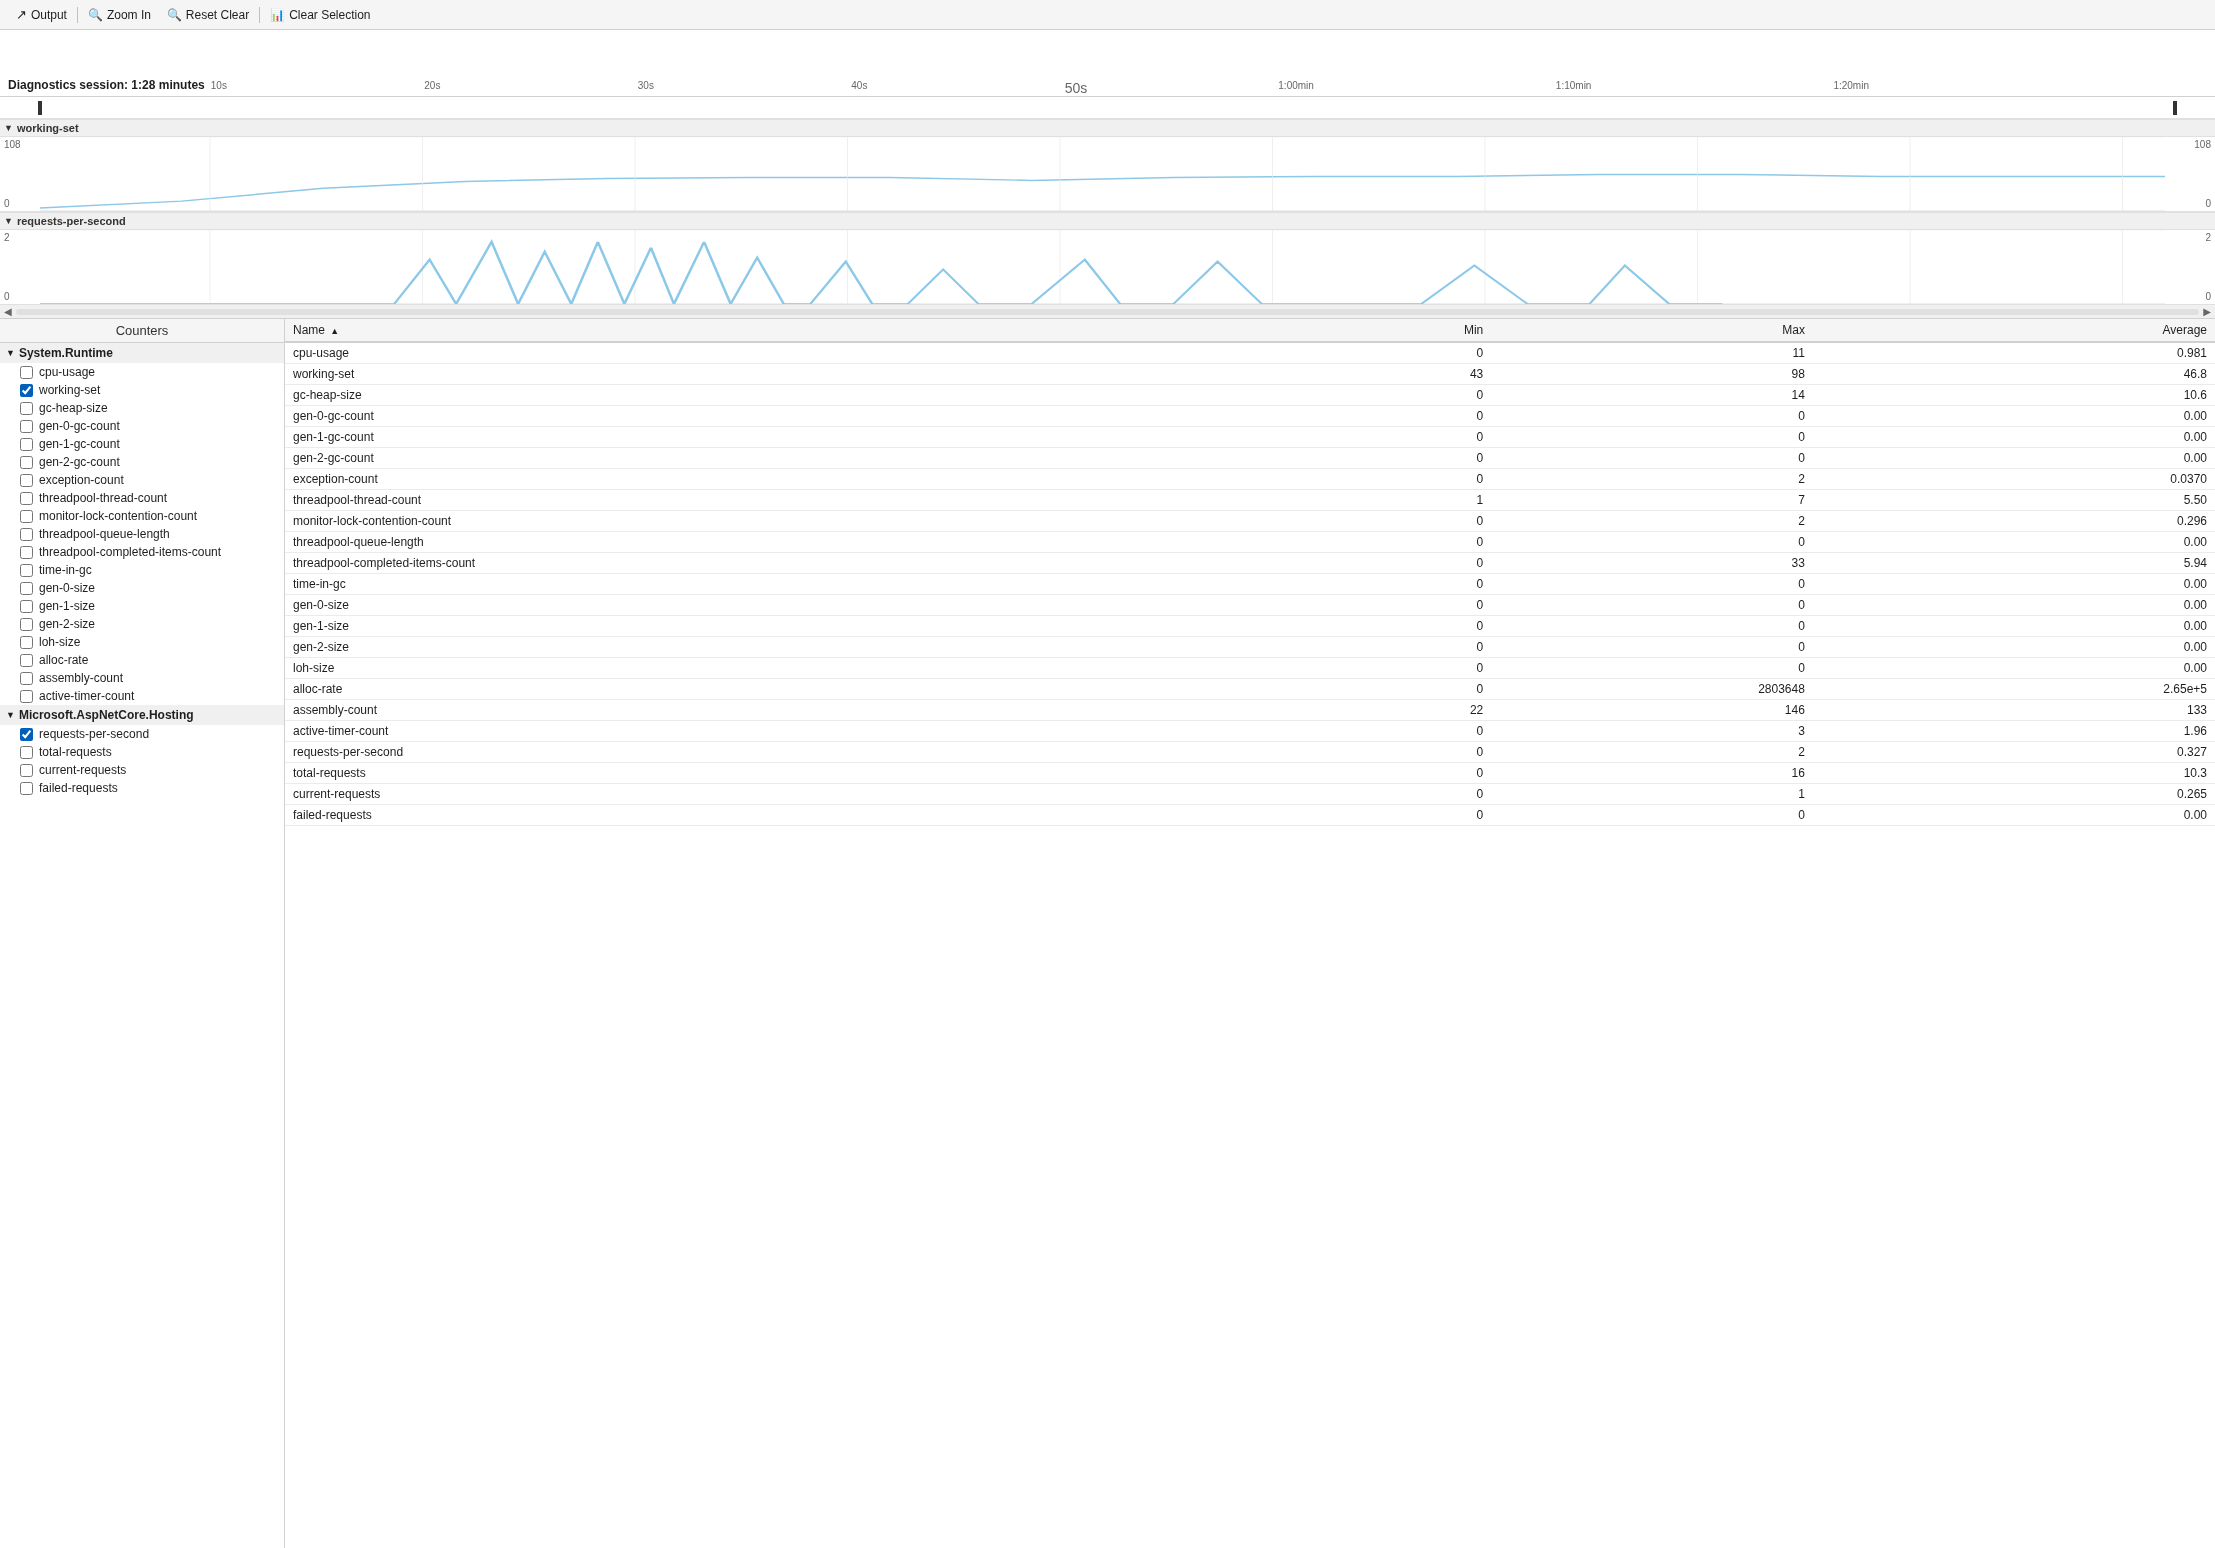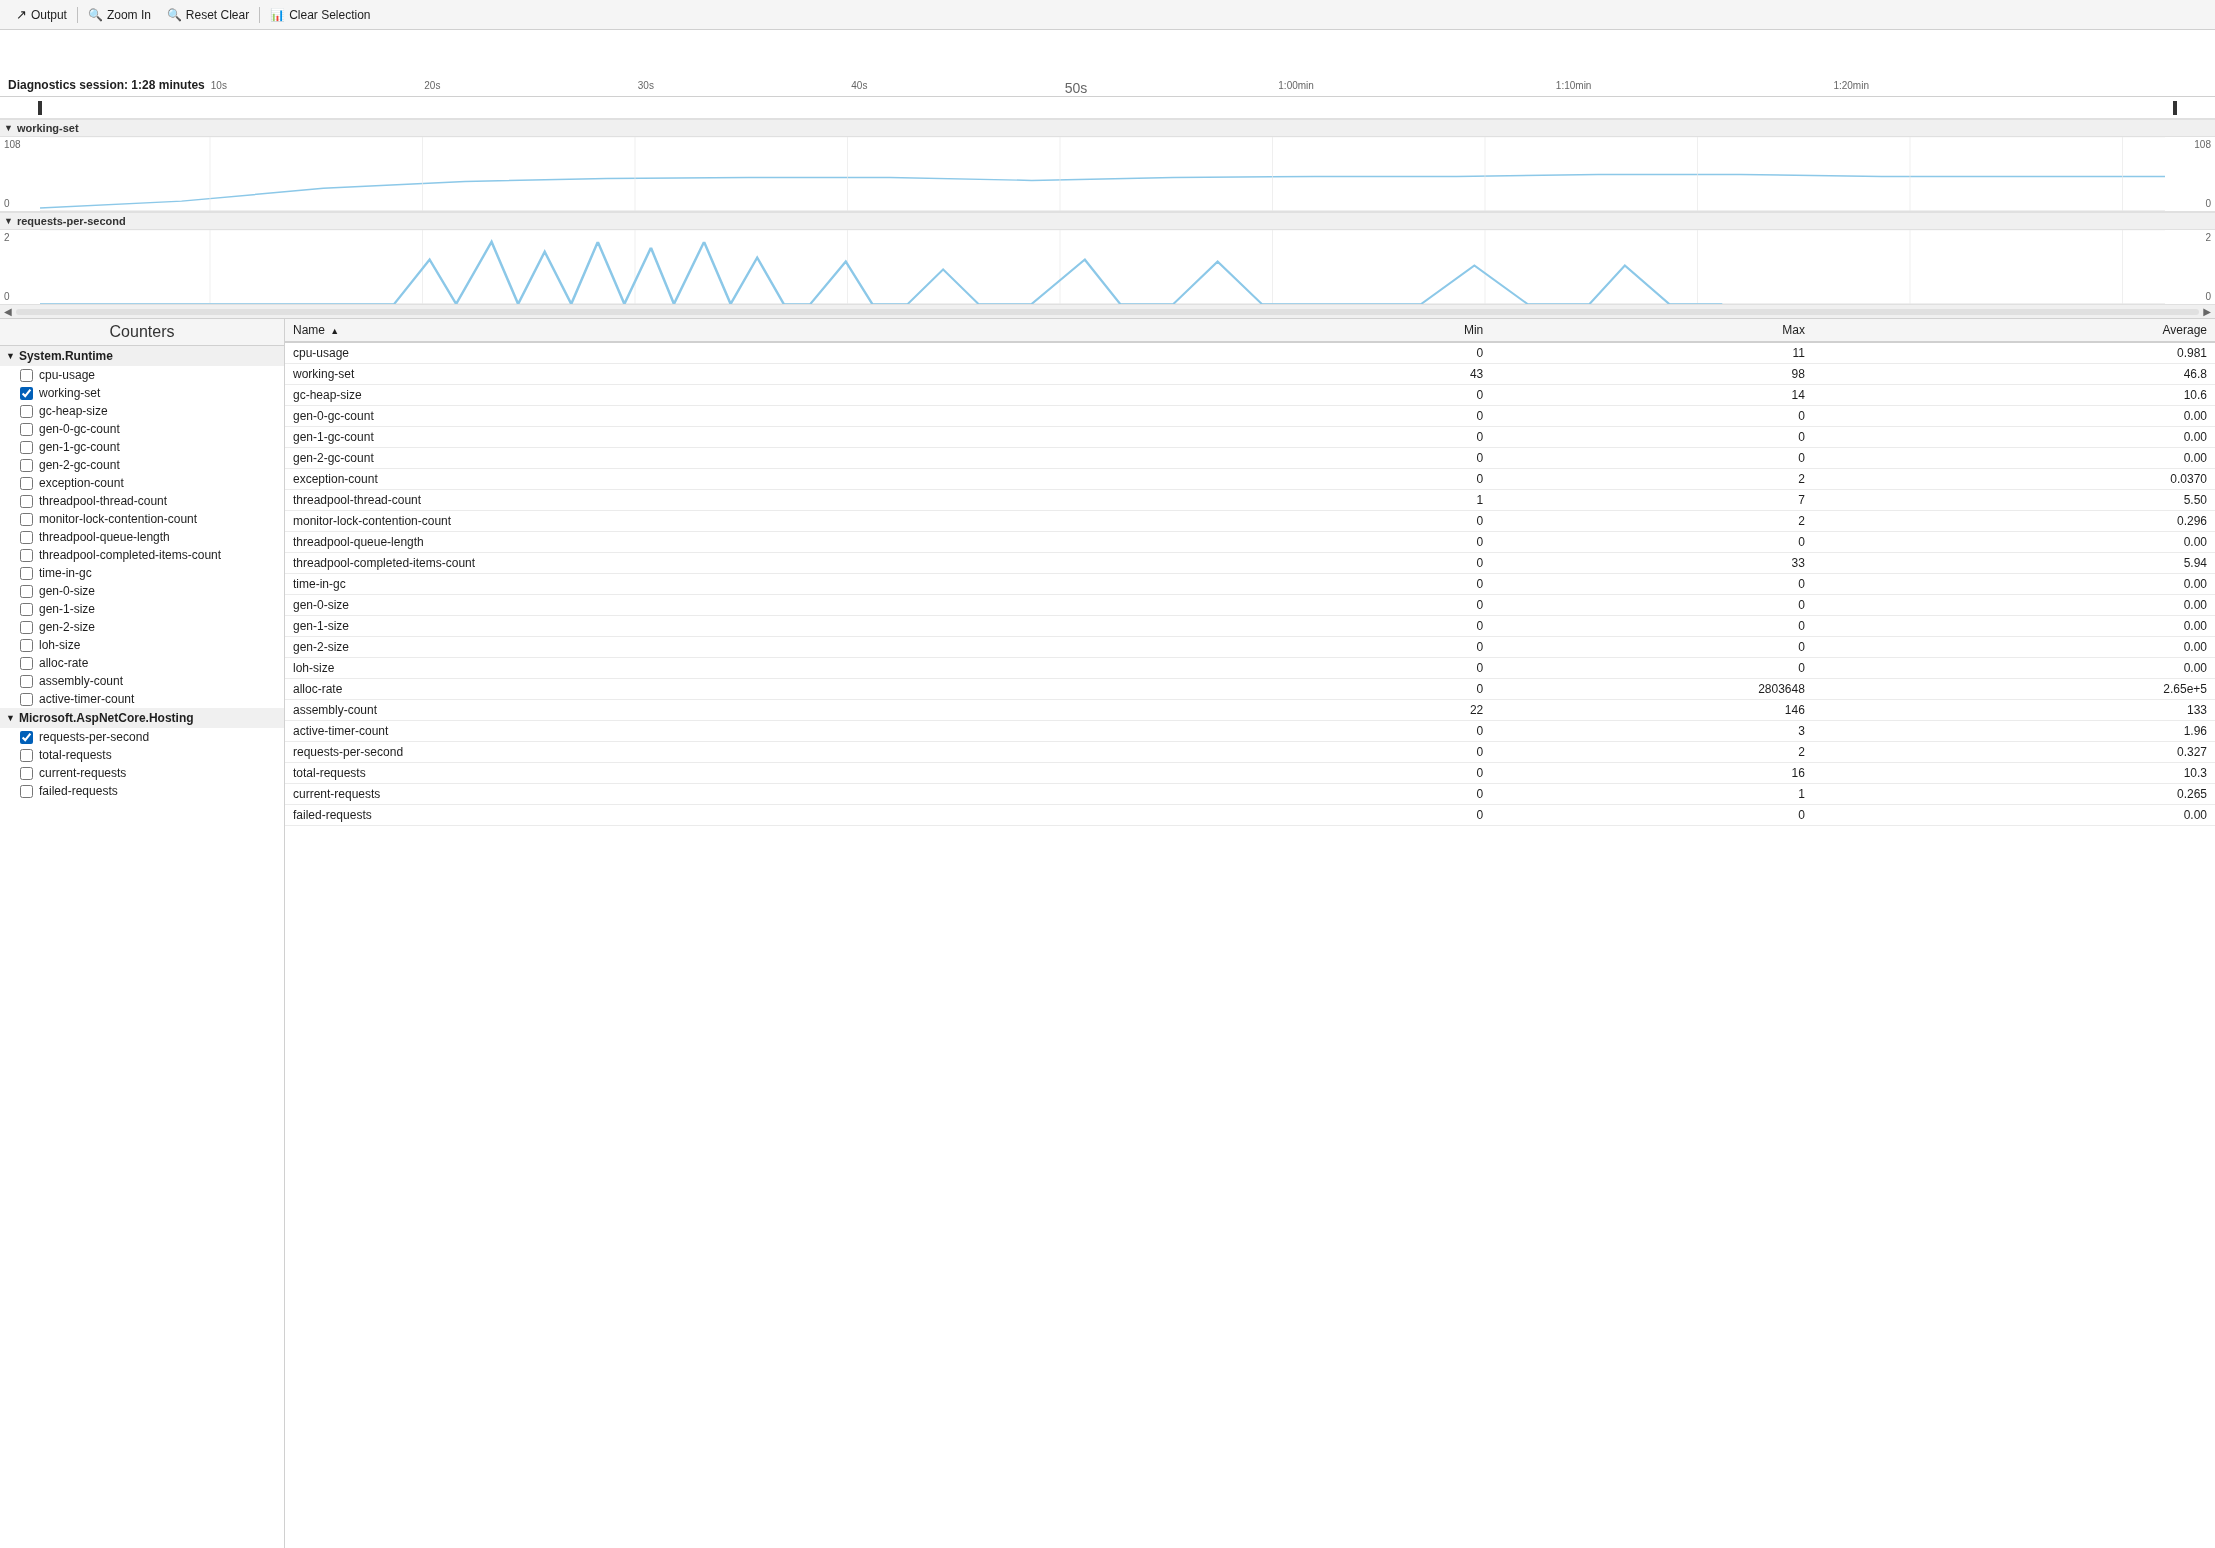--- a/index.html
+++ b/index.html
@@ -45,21 +45,21 @@
     .chart-y-top { top: 2px; }
     .chart-y-bottom { bottom: 2px; }
     .chart-svg { position: absolute; left: 40px; right: 40px; top: 0; bottom: 0; }
     .chart-right-label { position: absolute; right: 4px; font-size: 10px; color: #666; }
 
     
     .scroll-area { height: 14px; background: #f0f0f0; border-bottom: 1px solid #d0d0d0; display: flex; align-items: center; padding: 0 4px; }
 
     
     .left-panel { width: 285px; border-right: 1px solid #d0d0d0; overflow-y: auto; background: #fff; flex-shrink: 0; }
-    .left-panel-header { text-align: center; padding: 4px; font-size: 16px; color: #333; border-bottom: 1px solid #d0d0d0; background: #f5f5f5; }
+    .left-panel-header { text-align: center; padding: 4px; font-size: 13px; color: #333; border-bottom: 1px solid #d0d0d0; background: #f5f5f5; }
 
     .section-header {
       display: flex; align-items: center; gap: 4px;
       padding: 3px 6px; font-size: 12px; font-weight: 600;
       background: #f0f0f0; cursor: pointer;
     }
 
     .counter-item {
       display: flex; align-items: center; gap: 6px;
       padding: 2px 8px 2px 20px; font-size: 12px; cursor: pointer;

